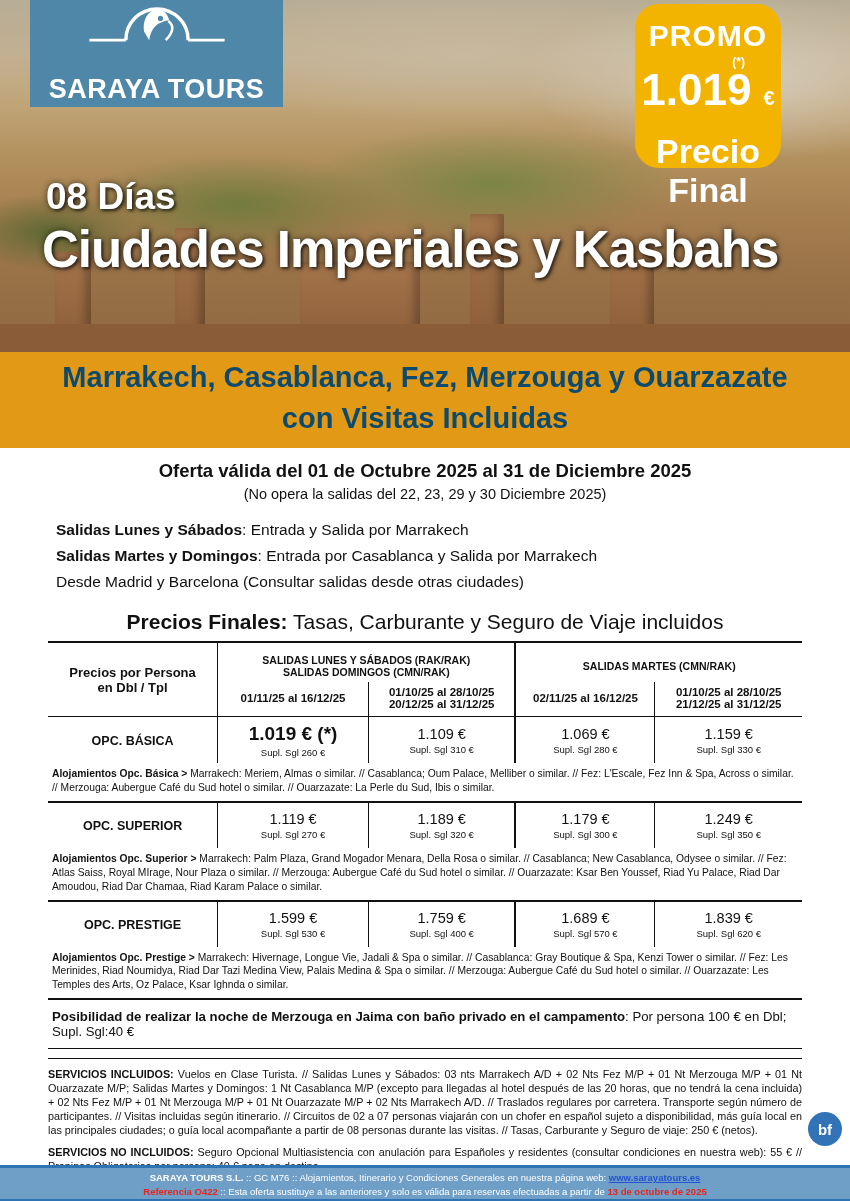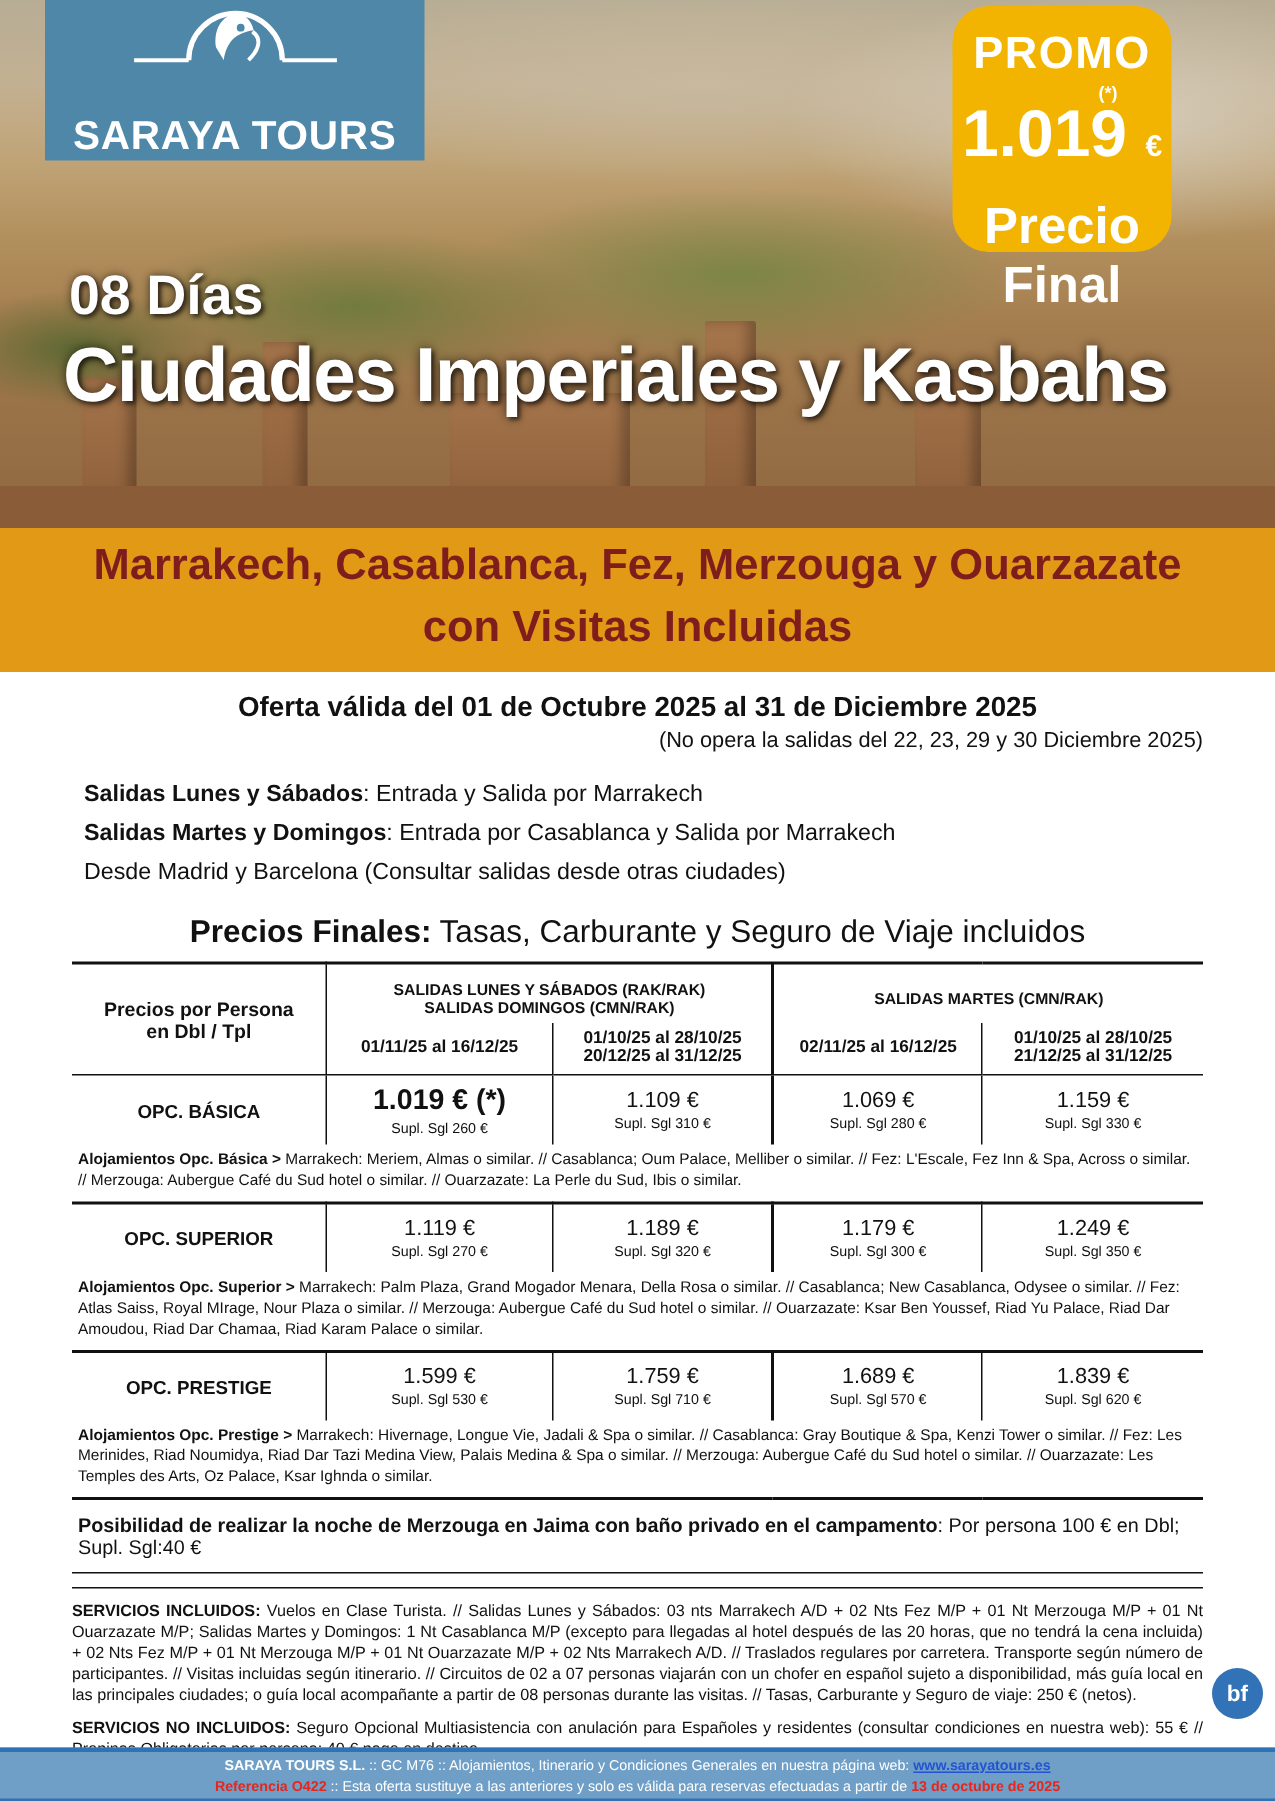--- a/index.html
+++ b/index.html
@@ -55,29 +55,29 @@
   }
   .hero-title {
     position:absolute; left:42px; top:220px; z-index:2; white-space:nowrap;
     font-size:51px; font-weight:bold; color:#fff; letter-spacing:-1px;
     text-shadow:0 0 7px rgba(0,0,0,.6), 2px 2px 3px rgba(0,0,0,.55);
   }
 
   
   .banner {
     position:absolute; left:0; top:352px; width:850px; height:96px;
-    background:#e29a16; color:#7f1d1d; text-align:center;
+    background:#e29a16; color:#0c4a6e; text-align:center;
     font-weight:bold; font-size:29px; line-height:1.42; padding-top:5px;
   }
 
   
   .content { position:absolute; left:0; top:448px; width:850px; padding:10px 48px 0 48px; }
 
   .validity  { text-align:center; font-weight:bold; font-size:18.5px; margin-top:2px; }
-  .exception { text-align:right; font-size:14.5px; margin-top:4px; }
+  .exception { text-align:center; font-size:14.5px; margin-top:4px; }
 
   .salidas { margin:15px 0 0 8px; font-size:15.5px; line-height:1.68; }
   .salidas b { font-weight:bold; }
 
   .tcaption { text-align:center; font-size:21px; margin:15px 0 7px 0; }
   .tcaption b { font-weight:bold; }
 
   table.ptable { width:100%; border-collapse:collapse; border-top:2.5px solid #111; table-layout:fixed; }
   .ptable th, .ptable td { text-align:center; vertical-align:middle; }
   .pre { white-space:pre-line; }
@@ -253,21 +253,21 @@
       </tr>
 
       <tr class="tr-price">
         <td class="opc">OPC. PRESTIGE</td>
         <td class="v">
               <div class="p">1.599 €</div>
               <div class="s">Supl. Sgl 530 €</div>
             </td>
         <td class="v">
               <div class="p">1.759 €</div>
-              <div class="s">Supl. Sgl 710 €</div>
+              <div class="s">Supl. Sgl 400 €</div>
             </td>
         <td class="vmid">
               <div class="p">1.689 €</div>
               <div class="s">Supl. Sgl 570 €</div>
             </td>
         <td class="v">
               <div class="p">1.839 €</div>
               <div class="s">Supl. Sgl 620 €</div>
             </td>
       </tr>

